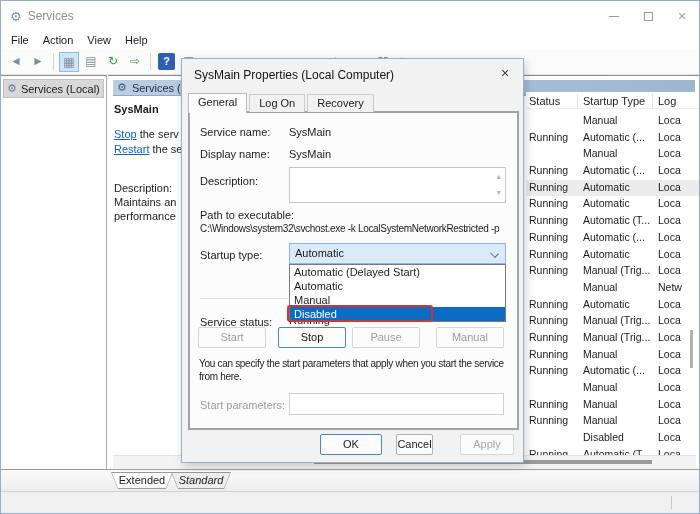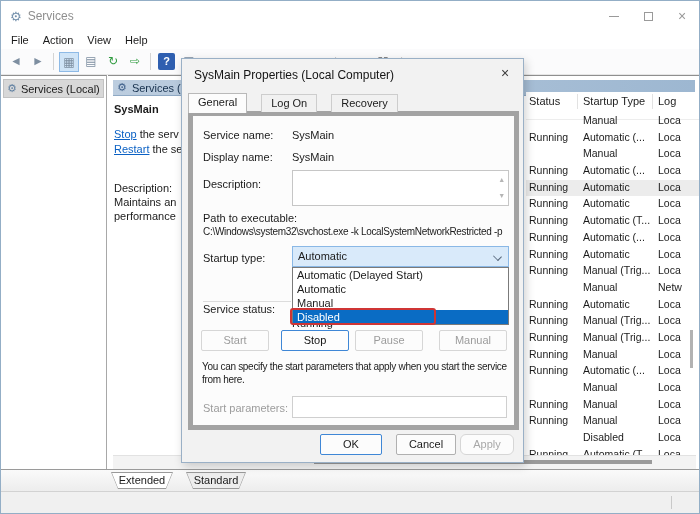--- a/index.html
+++ b/index.html
@@ -48,21 +48,21 @@
   .banner { position:absolute; left:5px; top:4px; right:4px; height:16px;
     background:linear-gradient(90deg,#bccddf,#9db7d1); display:flex; align-items:center;
     gap:5px; padding-left:4px; color:#16304d; white-space:nowrap; overflow:hidden;
     border-bottom:1px solid #8fa9c4; }
   .banner .tree-gear { color:#3f608a; }
   .dp-name  { position:absolute; left:6px; top:27px; font-weight:bold; white-space:nowrap; }
   .dp-line  { position:absolute; left:6px; white-space:nowrap; }
   .lnk { color:#0b61c4; text-decoration:underline; }
 
   .list { position:absolute; left:418px; top:16px; width:174px; bottom:14px; overflow:hidden; }
-  .lhead { position:absolute; left:0; top:0; right:0; height:28px; background:#fff;
+  .lhead { position:absolute; left:0; top:0; right:0; height:17px; background:#fff;
     border-bottom:1px solid #ededed; }
   .hc { position:absolute; top:3px; color:#222; white-space:nowrap; }
   .hc1 { left:3px; } .hc2 { left:57px; } .hc3 { left:132px; }
   .hsep { position:absolute; top:2px; width:1px; height:15px; background:#e2e2e2; }
   .hsep1 { left:51px; } .hsep2 { left:126px; }
   .lrows { position:absolute; left:0; top:21px; right:0; bottom:0; overflow:hidden; }
   .lrow { position:relative; height:16.7px; white-space:nowrap; }
   .lrow.sel { background:#ececec; }
   .lc { position:absolute; top:1px; font-size:10.5px; white-space:nowrap; }
   .lc.st { left:3px; } .lc.ty { left:57px; } .lc.lg { left:132px; }
@@ -73,37 +73,37 @@
   .vthumb { position:absolute; right:6px; top:254px; width:3px; height:38px; background:#b2b2b2; }
 
   
   .tabstrip { position:absolute; left:0; right:0; bottom:22px; height:22px;
     background:linear-gradient(#fafafa,#ededed); border-top:1px solid #9a9a9a; }
   .btab { position:absolute; top:2px; height:17px;
     clip-path:polygon(0 0,100% 0,calc(100% - 7px) 100%,7px 100%); background:#9a9a9a; }
   .btab-in { position:absolute; inset:1px; clip-path:polygon(0 0,100% 0,calc(100% - 6px) 100%,6px 100%);
     background:#ededed; text-align:center; line-height:15px; }
   .btab.on .btab-in { background:#fff; }
-  .btab-ext { left:110px; width:62px; } .btab-std { left:185px; width:60px; }
+  .btab-ext { left:110px; width:62px; } .btab-std { left:170px; width:60px;font-style:italic; }
   .statusbar { position:absolute; left:0; right:0; bottom:0; height:22px; background:#f0f0f0;
     border-top:1px solid #d2d2d2; }
   .sdiv { position:absolute; left:670px; top:4px; bottom:4px; width:1px; background:#c9c9c9; }
 
   
   .dlg { position:absolute; left:180px; top:57px; width:343px; height:405px; background:#f2f2f2;
     border:1px solid #9ab0c6; box-shadow:2px 3px 9px rgba(0,0,0,.18); z-index:40; }
   .dtitle { position:absolute; left:12px; top:9px; font-size:12px; color:#141414; }
   .dclose { position:absolute; right:9px; top:6px; width:18px; height:18px; text-align:center;
     line-height:17px; font-size:14px; color:#3c3c3c; }
   .dtabs { position:absolute; left:6px; top:33px; display:flex; align-items:flex-end; z-index:3; }
   .dtab { height:18px; padding:2px 9px 0 9px; background:#f1f1f1; border:1px solid #cdcdcd;
-    border-bottom:none; margin-right:14px; }
+    border-bottom:none; margin-right:2px; }
   .dtab.on { height:20px; background:#fcfcfc; border-color:#b9b9b9; position:relative; top:1px; }
   .dpanel { position:absolute; left:6px; top:52px; width:331px; height:319px; background:#fcfcfc;
-    border:5px solid #a3a3a3; }
+    border:2px solid #a3a3a3; }
   .lab { position:absolute; left:10px; white-space:nowrap; }
   .val { position:absolute; left:99px; white-space:nowrap; }
   .descbox { position:absolute; left:99px; top:54px; width:217px; height:36px; background:#fff;
     border:1px solid #c6c6c6; font-size:10px; letter-spacing:-0.2px; line-height:12px;
     padding:2px 16px 2px 3px; overflow:hidden; }
   .sarr { position:absolute; right:3px; font-size:7px; color:#b5b5b5; }
   .sarr.up { top:3px; } .sarr.dn { bottom:3px; }
   .pathval { position:absolute; left:10px; top:110px; font-size:10px; letter-spacing:-0.3px; white-space:nowrap; }
   .combo { position:absolute; left:99px; top:130px; width:217px; height:21px; background:#d9eafa;
     border:1px solid #8ab8e6; line-height:19px; padding-left:5px; }
@@ -121,22 +121,22 @@
   .cbtn.en { color:#141414; border:1px solid #3f87d6; background:#fdfdfd; }
   .cb1 { left:8px; } .cb2 { left:88px; } .cb3 { left:162px; } .cb4 { left:246px; }
   .ppara { position:absolute; left:9px; top:244px; font-size:10px; letter-spacing:-0.3px;
     line-height:13px; white-space:nowrap; }
   .plab { top:286px; color:#9c9c9c; }
   .pinput { position:absolute; left:99px; top:280px; width:215px; height:22px; background:#fff;
     border:1px solid #cfcfcf; }
   .bbtn { position:absolute; top:375px; height:21px; text-align:center; line-height:19px;
     background:#fcfcfc; border:1px solid #b0b0b0; border-radius:2px; }
   .b-ok { left:138px; width:62px; border:1px solid #3f87d6; }
-  .b-cancel { left:214px; width:60px; }
-  .b-apply { left:278px; width:54px; color:#a8a8a8; border-color:#d6d6d6;border-radius:6px; }
+  .b-cancel { left:214px; width:37px; }
+  .b-apply { left:278px; width:54px; color:#a8a8a8; border-color:#d6d6d6; }
 </style>
 </head>
 <body>
 
 <div class="win">
 
   <div class="titlebar">
     <span class="app-icon">⚙</span>
     <span class="app-title">Services</span>
     <div class="caps">
@@ -357,21 +357,21 @@
       <div class="lab" style="top:96px">Path to executable:</div>
       <div class="pathval">C:\Windows\system32\svchost.exe -k LocalSystemNetworkRestricted -p</div>
 
       <div class="lab" style="top:136px">Startup type:</div>
       <div class="combo">
         <span>Automatic</span>
         <span class="chev"></span>
       </div>
 
       <div class="sepline"></div>
-      <div class="lab" style="top:187px">Service status:</div>
+      <div class="lab" style="top:203px">Service status:</div>
       <div class="val" style="top:201px">Running</div>
 
       <div class="cbtn cb1">Start</div>
       <div class="cbtn cb2 en">Stop</div>
       <div class="cbtn cb3">Pause</div>
       <div class="cbtn cb4">Manual</div>
 
       <div class="ppara">
         <div>You can specify the start parameters that apply when you start the service</div>
         <div>from here.</div>

